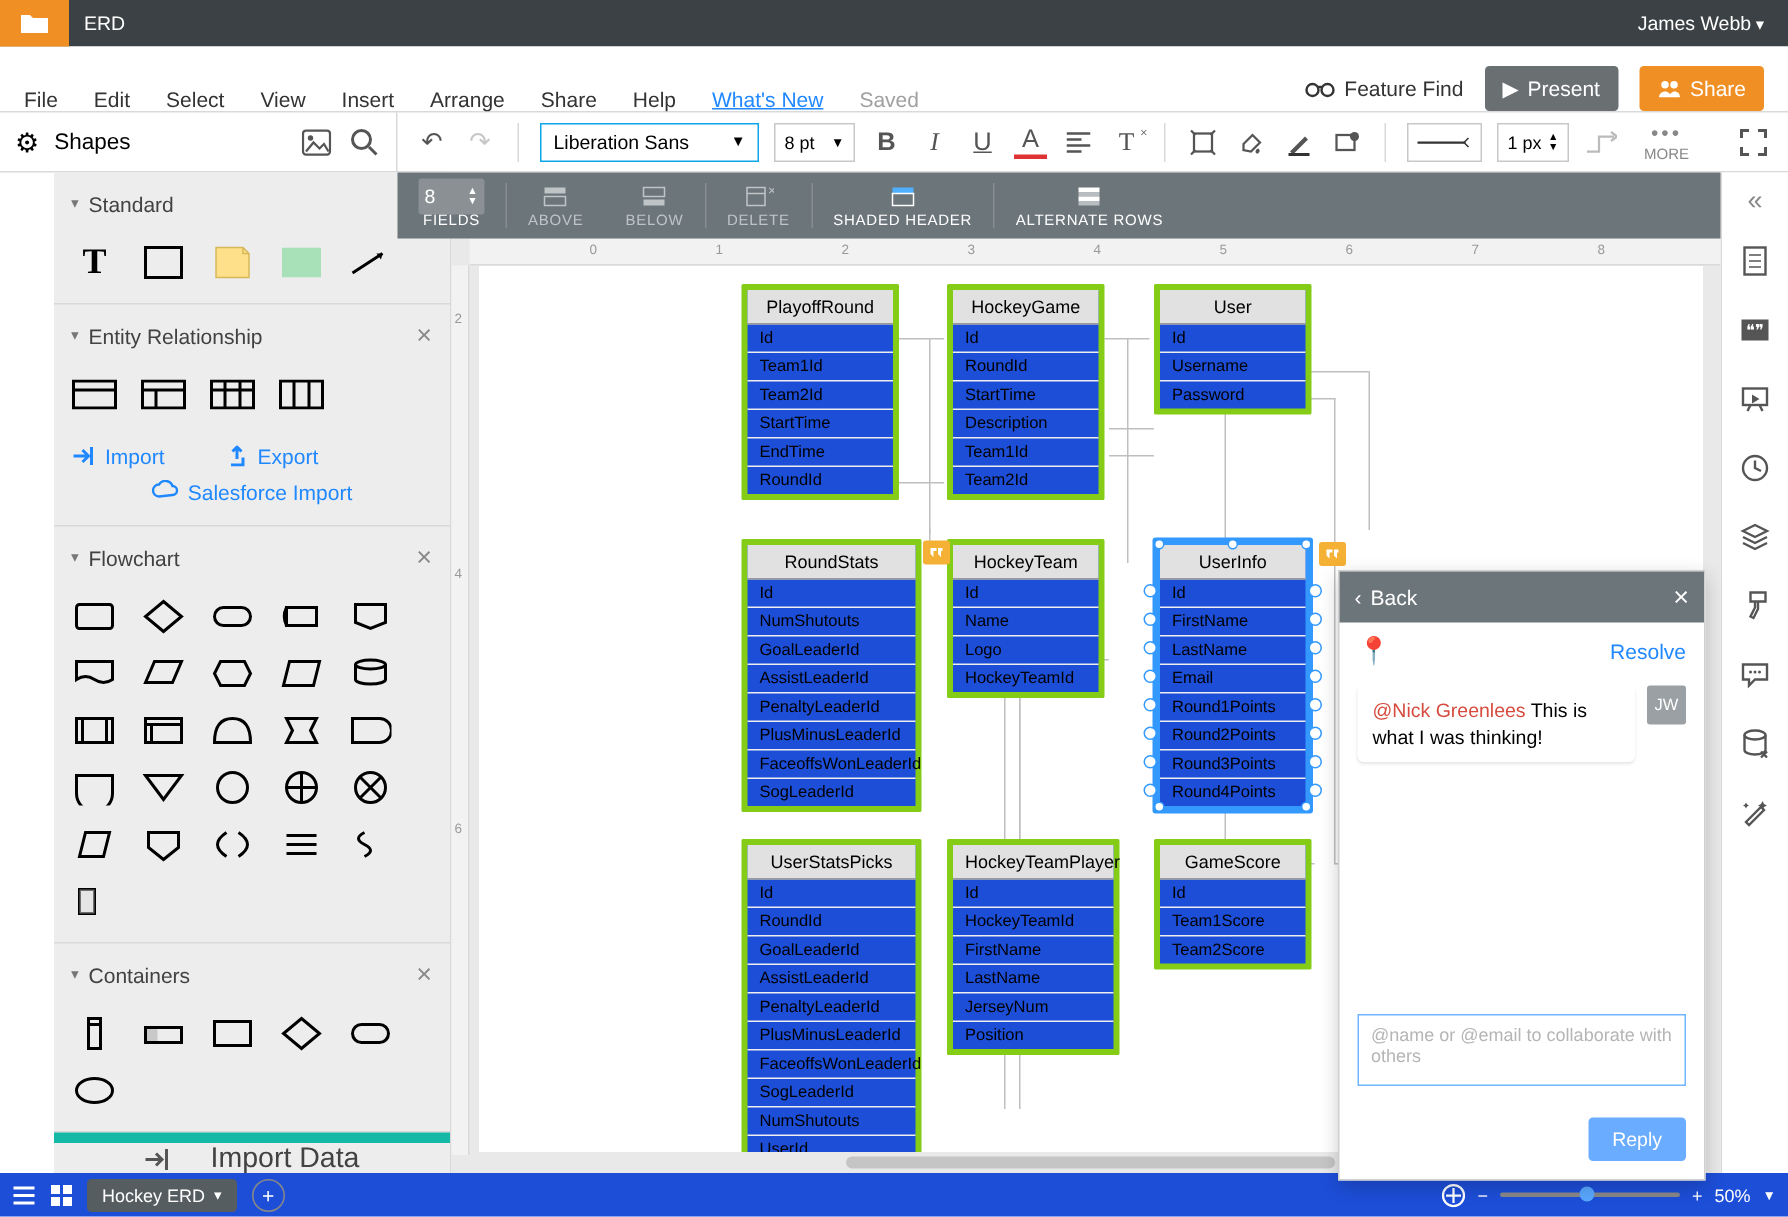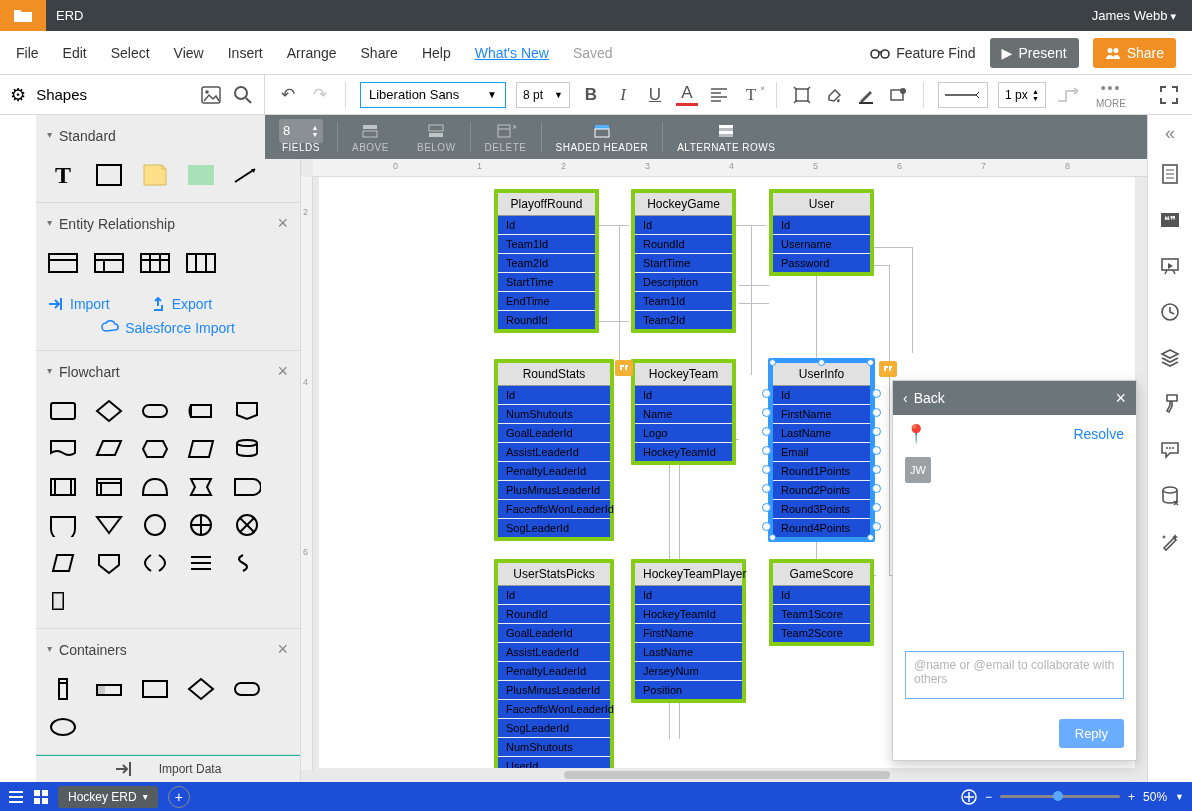--- a/index.html
+++ b/index.html
@@ -5,21 +5,21 @@
   * { box-sizing: border-box; margin: 0; padding: 0; }
   html, body { width: 1192px; height: 811px; font-family: Arial, Helvetica, sans-serif; overflow: hidden; background: #fff; }
   
   .titlebar { height: 31px; background: #3b4144; display: flex; align-items: center; color: #fff; font-size: 13px; }
   .titlebar .folder { width: 46px; height: 31px; background: #f08f23; display:flex; align-items:center; justify-content:center; }
   .titlebar .doc-title { padding-left: 10px; }
   .titlebar .spacer { flex: 1; }
   .titlebar .user { padding-right: 16px; }
   .titlebar .user::after { content:" ▾"; font-size:11px; }
   
-  .menubar { height: 44px; background: #fff; border-bottom: 1px solid #d9d9d9; display:flex; align-items:center; padding: 0 16px; font-size:14px; color:#333; gap:24px; }
+  .menubar { height: 44px; background: #fff; border-bottom: 1px solid #d9d9d9; display:flex; align-items:flex-end; padding: 0 16px; font-size:14px; color:#333; gap:24px; }
   .menubar .menu-item { cursor:pointer; }
   .menubar .link { color:#1f88ff; text-decoration:underline; }
   .menubar .muted { color:#a0a0a0; }
   .menubar .right { margin-left:auto; display:flex; align-items:center; gap:14px; }
   .btn { border-radius:3px; height:30px; display:flex; align-items:center; padding:0 12px; font-size:14px; gap:6px; cursor:pointer; color:#fff; }
   .btn.gray { background:#6a6f72; }
   .btn.orange { background:#f08f23; }
   .feature-find { display:flex; align-items:center; gap:6px; color:#333; font-size:14px; }
   
   .toolbar2 { height: 40px; border-bottom:1px solid #d9d9d9; display:flex; align-items:stretch; }
@@ -50,21 +50,21 @@
   .sidebar { width:265px; background:#ededed; border-right:1px solid #d9d9d9; overflow:hidden; display:flex; flex-direction:column;margin-left:36px; }
   .section { border-bottom:1px solid #d9d9d9; }
   .section-header { display:flex; align-items:center; padding:10px 12px; font-size:14px; color:#424242; }
   .section-header::before { content:"▸"; transform:rotate(90deg); display:inline-block; font-size:10px; margin-right:6px; color:#777; }
   .section-header .close { margin-left:auto; color:#888; font-size:18px; cursor:pointer; }
   .section-body { padding:6px 12px 14px; display:flex; flex-wrap:wrap; gap:12px 16px; }
   .shape-slot { width:30px; height:26px; display:flex; align-items:center; justify-content:center; }
   .import-row { display:flex; gap:40px; padding:6px 12px 4px; color:#1f88ff; font-size:14px; }
   .import-row span { display:flex; align-items:center; gap:6px; cursor:pointer; }
   .sf-row { padding:4px 12px 14px; color:#1f88ff; font-size:14px; display:flex; justify-content:center; gap:6px; }
-  .sidebar-footer { margin-top:auto; border-top:1px solid #14b8a6; height:44px; display:flex; align-items:center; justify-content:center; gap:26px; color:#424242; font-size:12px; cursor:pointer; }
+  .sidebar-footer { margin-top:auto; border-top:7px solid #14b8a6; height:44px; display:flex; align-items:center; justify-content:center; gap:26px; color:#424242; font-size:19px; cursor:pointer; }
   
   .canvas-wrap { flex:1; position:relative; background:#e9e9e9; }
   .ruler-h { position:absolute; left:12px; right:0; top:44px; height:18px; background:#f2f2f2; border-bottom:1px solid #d9d9d9; font-size:9px; color:#999; }
   .ruler-h span { position:absolute; top:2px; }
   .ruler-v { position:absolute; left:0; top:62px; bottom:12px; width:12px; background:#f2f2f2; border-right:1px solid #d9d9d9; font-size:9px; color:#999; }
   .ruler-v span { position:absolute; left:2px; }
   .page { position:absolute; left:18px; right:12px; top:62px; bottom:14px; background:#fff; overflow:auto; }
   .page-inner { position:relative; width:1000px; height:700px; }
   
   .erdt { position:absolute; border:4px solid #84cc16; background:#1d4ed8; font-size:11px; border-radius:1px; }
@@ -837,20 +837,21 @@
         <span>‹</span>
         <span>Back</span>
       </span>
     <span class="x">×</span>
   </div>
   <div class="meta">
     <span class="pin">📍</span>
     <span class="resolve">Resolve</span>
   </div>
   <div class="msg-row">
+    <div class="msg"><span class="mention">@Nick Greenlees</span><span> This is what I was thinking!</span></div>
     <div class="avatar">JW</div>
   </div>
   <div style="height:150px"></div>
   <div class="reply-area">
     <textarea placeholder="@name or @email to collaborate with others" style=""></textarea>
   </div>
   <button class="reply-btn">Reply</button>
 </div>
 
 <div class="bottombar">

